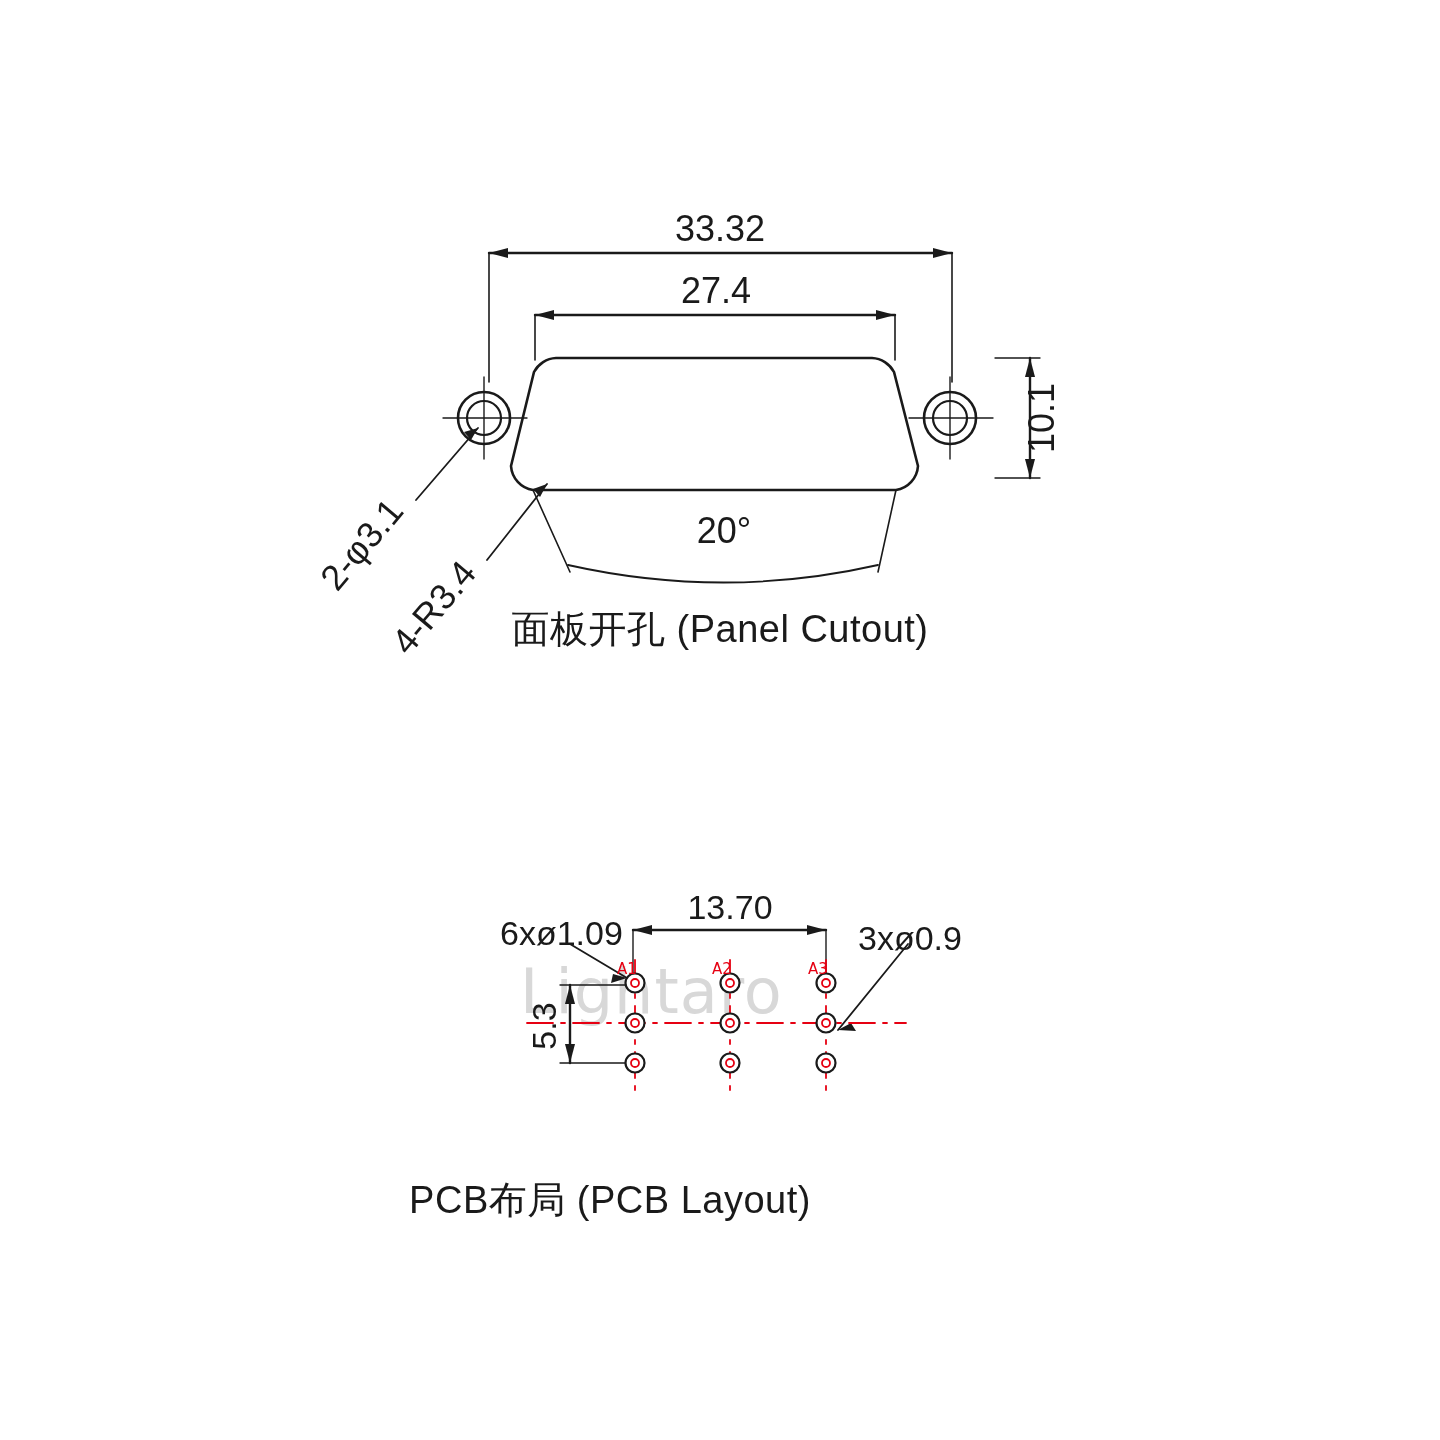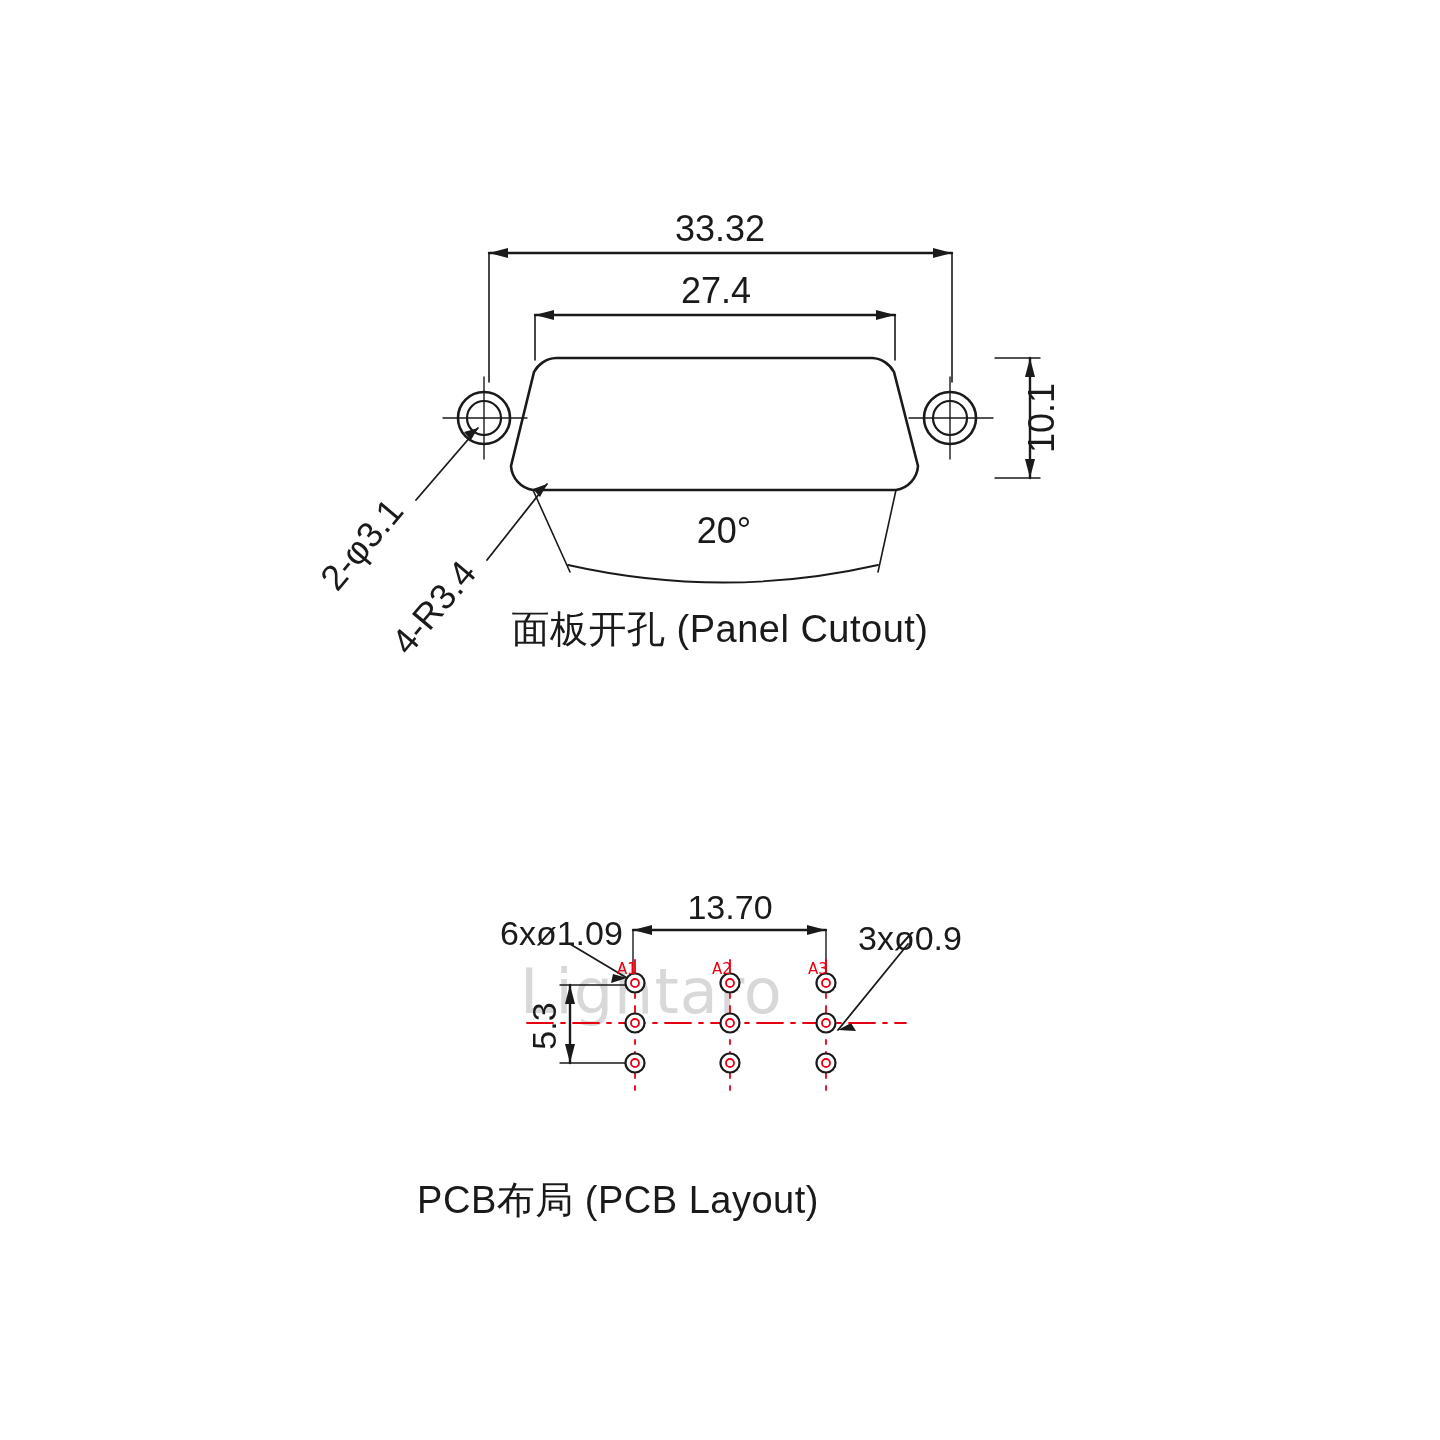--- a/index.html
+++ b/index.html
@@ -33,21 +33,21 @@
     letter-spacing: 0.5px;
     color: #1a1a1a;
     white-space: nowrap;
   }
   #panel-caption {
     left: 0;
     width: 1440px;
     top: 604px;
   }
   #pcb-caption {
-    left: 12px;
+    left: 4px;
     width: 1212px;
     top: 1175px;
   }
   .watermark {
     position: absolute;
     left: 520px;
     top: 955px;
     font-size: 62px;
     color: #d8d8d8;
     font-family: "DejaVu Sans", sans-serif;

